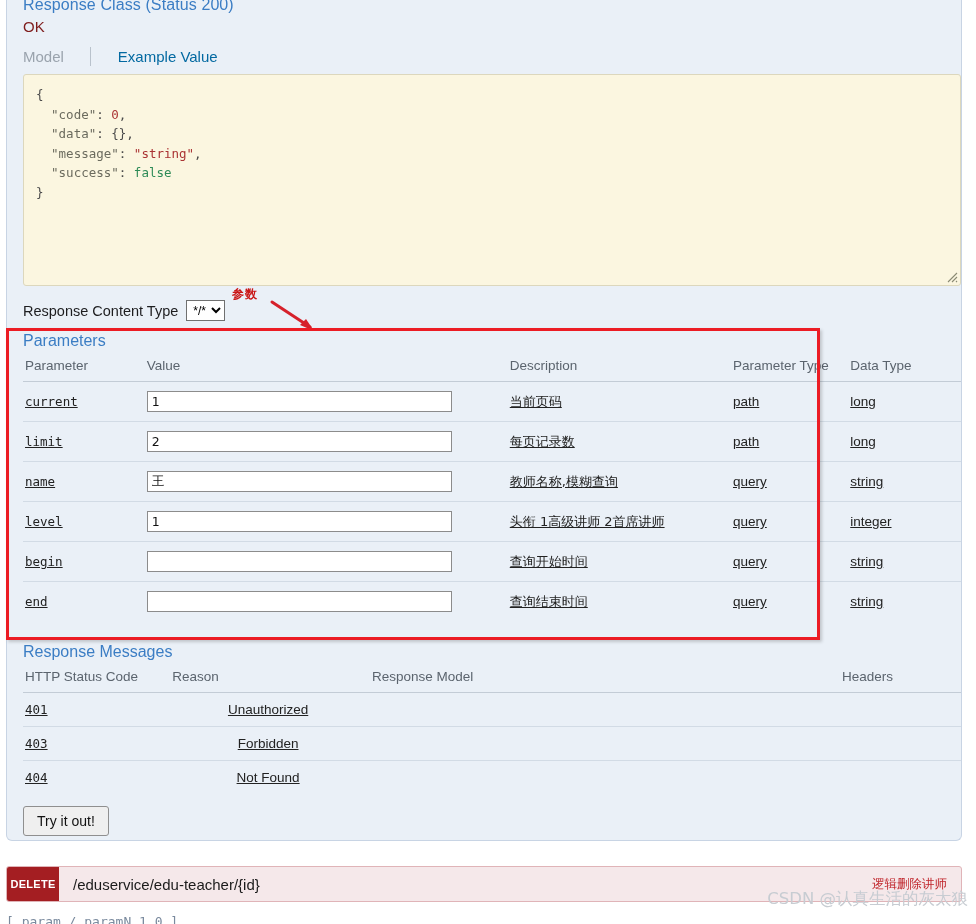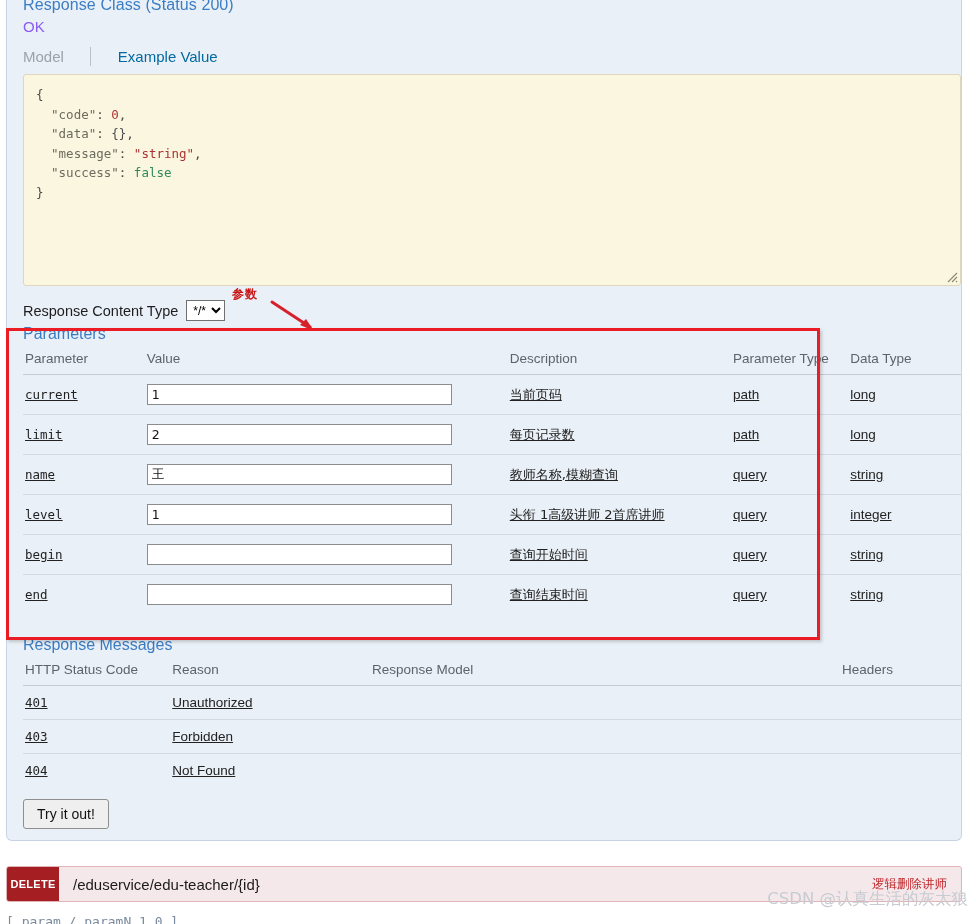--- a/index.html
+++ b/index.html
@@ -33,21 +33,21 @@
 
   .resp-class-title {
     font-size: 16px;
     color: #3b7dc4;
     margin: 10px 0 4px 4px;
     font-weight: 400;
     letter-spacing: .1px;
   }
   .ok-text {
     font-size: 15px;
-    color: #8b5cf6;
+    color: #7f1d1d;
     margin: 0 0 12px 4px;
   }
 
   
   .model-tabs {
     margin: 0 0 8px 4px;
     display: flex;
     align-items: center;
     gap: 16px;
     font-size: 15px;
@@ -99,21 +99,21 @@
   .tok-key { color: #6b6b5e; }
   .tok-num { color: #a33; }
   .tok-str { color: #a33; }
   .tok-bool { color: #2e8b57; }
 
   
   .rct-row {
     display: flex;
     align-items: center;
     gap: 8px;
-    margin: 14px 0 4px 4px;
+    margin: 14px 0 11px 4px;
     font-size: 14.5px;
     color: #1d1d1f;
   }
   .rct-select {
     font-family: "Liberation Sans", sans-serif;
     font-size: 12px;
     padding: 1px 2px;
     border: 1px solid #707070;
     background: #ffffff;
     height: 21px;
@@ -219,21 +219,21 @@
     border: 1px solid #8c8c8c;
     background: #ffffff;
     font-family: "DejaVu Sans", sans-serif;
     font-size: 12.5px;
     color: #111;
     border-radius: 0;
   }
 
   
   .col-status  { width: 146px; }
-  .col-reason  { width: 198px; }
+  .col-reason  { width: 198px; text-align: center; }
   .col-rmodel  { width: 466px; }
   .col-headers { width: 120px; }
   td.status-code {
     font-family: "DejaVu Sans Mono", "Liberation Mono", monospace;
     font-size: 12.5px;
   }
   td.reason { font-size: 13.5px; }
 
   
   .tryout-wrap { margin: 12px 0 0 4px; }

